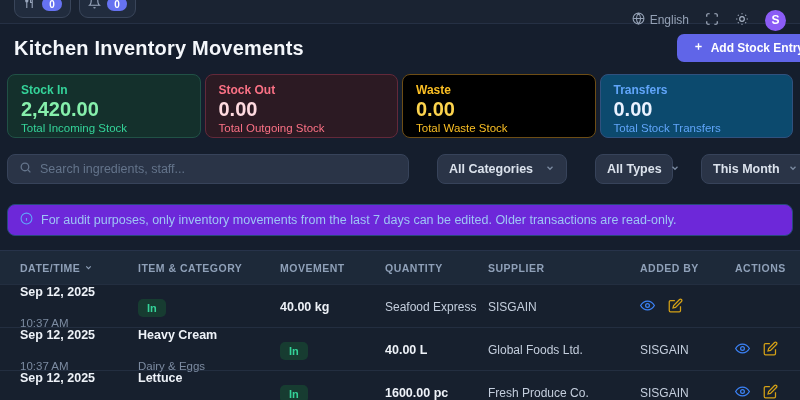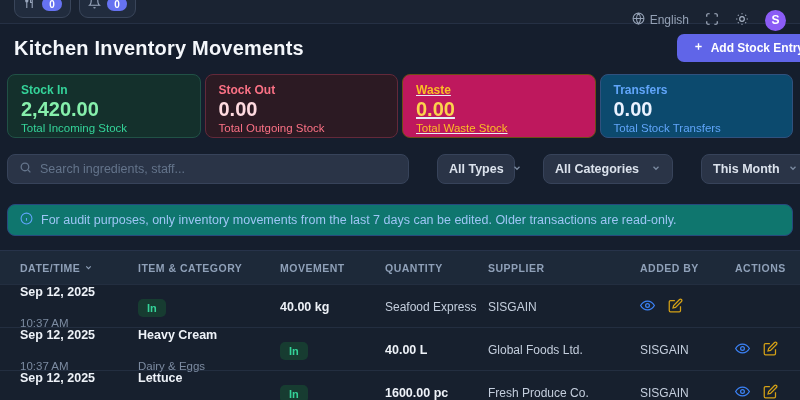--- a/index.html
+++ b/index.html
@@ -59,21 +59,21 @@
   .stat-card { flex:1; height:64px; border-radius:8px; border:1px solid; padding:8px 13px; overflow:hidden; }
   .stat-label { font-size:12px; font-weight:600; }
   .stat-value { font-size:20px; font-weight:700; margin:1px 0 1px; }
   .stat-sub   { font-size:11.5px; }
   .stat-green { background:#14302c; border-color:#215146; }
   .stat-green .stat-label, .stat-green .stat-sub { color:#34d399; }
   .stat-green .stat-value { color:#86efac; }
   .stat-red { background:#2c1a23; border-color:#63293a; }
   .stat-red .stat-label, .stat-red .stat-sub { color:#fb7185; }
   .stat-red .stat-value { color:#ffdbe0; }
-  .stat-amber { background:#be185d; border-color:#6d4d15;text-decoration:underline; }
+  .stat-amber { background:#000000; border-color:#6d4d15; }
   .stat-amber .stat-label, .stat-amber .stat-sub { color:#fbbf24; }
   .stat-amber .stat-value { color:#fcd34d; }
   .stat-blue { background:#0c4a6e; border-color:#30517e; }
   .stat-blue .stat-label, .stat-blue .stat-sub { color:#60a5fa; }
   .stat-blue .stat-value { color:#eaf2ff; }
 
   
   .filter-row { display:flex; gap:28px; padding:0 7px; margin-top:16px; height:30px; }
   .search-box {
     flex:1; display:flex; align-items:center; gap:8px;
@@ -91,21 +91,21 @@
     padding:0 11px; color:#dbe2ec; font-size:12.5px; font-weight:600;
     cursor:pointer; white-space:nowrap; font-family:inherit;
   }
   .dropdown svg { width:10px; height:10px; color:#7c8ba1; flex:none; }
   .dd-type { width:78px; }
   .dd-category { width:130px; }
   .dd-period { width:108px; margin-right:-16px; }
 
   
   .notice {
-    margin:20px 7px 0; background:#0f766e; border:1px solid #27497d; border-radius:8px;
+    margin:20px 7px 0; background:#6d28d9; border:1px solid #27497d; border-radius:8px;
     padding:7px 12px; display:flex; align-items:center; gap:8px;
     color:#9ec5f5; font-size:12.5px;
   }
   .notice svg { width:13px; height:13px; color:#60a5fa; flex:none; }
 
   
   .table { margin-top:14px; background:#17202e; }
   .tgrid {
     display:grid;
     grid-template-columns:118px 142px 105px 103px 152px 95px 1fr;
@@ -225,30 +225,30 @@
   <div class="filter-row">
     <div class="search-box">
       <span>
         <svg viewBox="0 0 24 24" fill="none" stroke="currentColor" stroke-width="2.4">
             <circle cx="11" cy="11" r="7"></circle>
             <path d="M21 21l-4.3-4.3"></path>
           </svg>
       </span>
       <input type="text" placeholder="Search ingredients, staff..." style="">
     </div>
+    <button class="dropdown dd-category">
+      <span>All Categories</span>
+      <span>
+        <svg viewBox="0 0 24 24" fill="none" stroke="currentColor" stroke-width="3">
+            <path d="M6 9l6 6 6-6"></path>
+          </svg>
+      </span>
+    </button>
     <button class="dropdown dd-type">
       <span>All Types</span>
-      <span>
-        <svg viewBox="0 0 24 24" fill="none" stroke="currentColor" stroke-width="3">
-            <path d="M6 9l6 6 6-6"></path>
-          </svg>
-      </span>
-    </button>
-    <button class="dropdown dd-category">
-      <span>All Categories</span>
       <span>
         <svg viewBox="0 0 24 24" fill="none" stroke="currentColor" stroke-width="3">
             <path d="M6 9l6 6 6-6"></path>
           </svg>
       </span>
     </button>
     <button class="dropdown dd-period">
       <span>This Month</span>
       <span>
         <svg viewBox="0 0 24 24" fill="none" stroke="currentColor" stroke-width="3">

